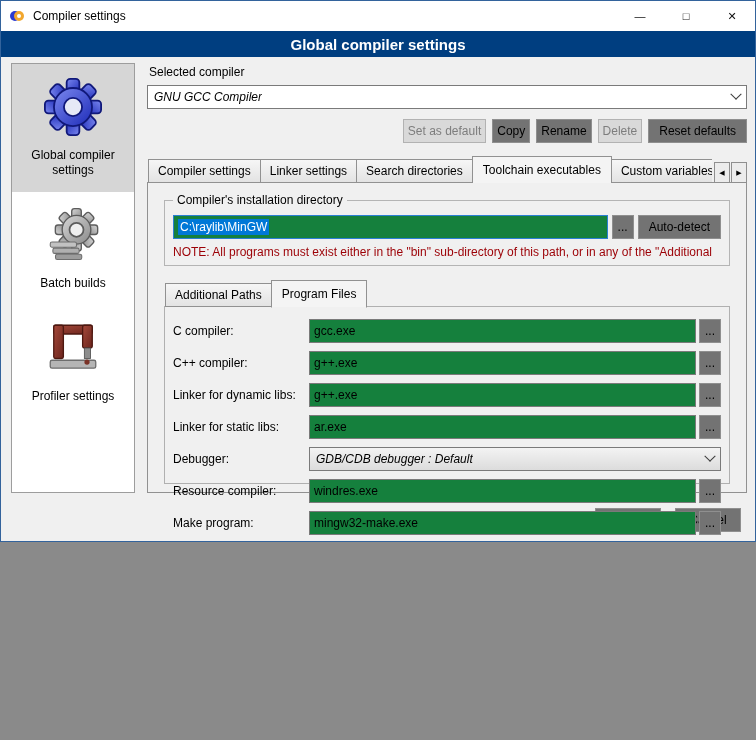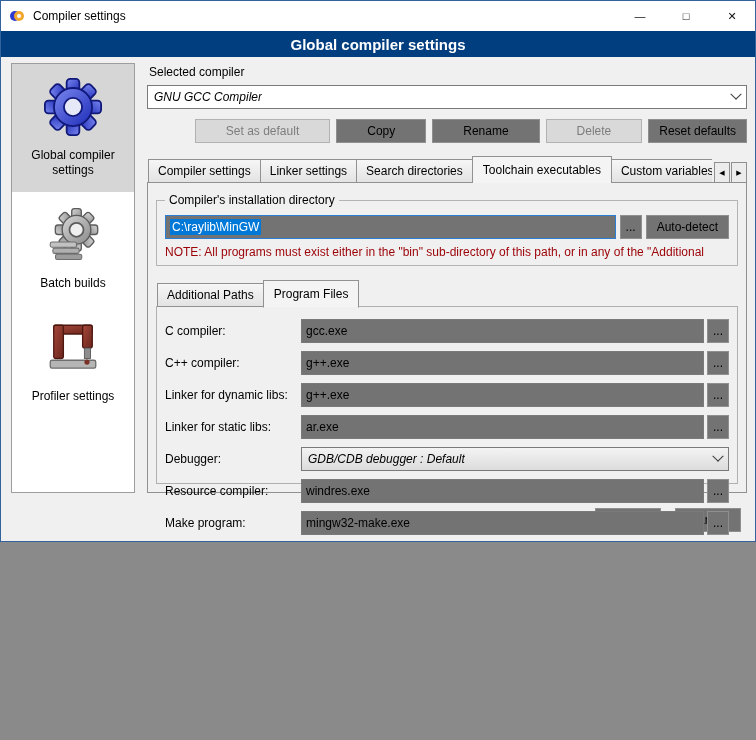--- a/index.html
+++ b/index.html
@@ -41,40 +41,40 @@
   .combo .combo-text{white-space:nowrap;overflow:hidden;}
   .chev{width:8px;height:8px;border-right:1.6px solid #3c3c3c;border-bottom:1.6px solid #3c3c3c;
     transform:rotate(45deg) translate(-2px,-2px);flex-shrink:0;margin-left:6px;}
   .combo.gray{background:linear-gradient(#f3f3f3,#dcdcdc);}
   
   .btn{height:24px;background:#737373;border:1px solid #8f8f8f;font-family:"Liberation Sans",sans-serif;
     font-size:12px;color:#000;padding:0 10px;cursor:default;}
   .btn.disabled{background:#d9d9d9;border-color:#b2b2b2;color:#7d7d7d;}
   .btn.dots{width:22px;padding:0;flex-shrink:0;}
   .btn-row{display:flex;justify-content:flex-end;gap:6px;margin:10px 0 0;}
-  .btn-row .btn.wide{padding:0 30px;}
+  .btn-row .btn.wide{padding:0 4px;}
   
   .tabbar{display:flex;align-items:flex-end;margin-top:13px;position:relative;z-index:3;padding-left:1px;}
   .tabs{display:flex;align-items:flex-end;flex:1;overflow:hidden;min-width:0;}
   .tab{white-space:nowrap;padding:4px 9px;border:1px solid #919191;background:linear-gradient(#f6f6f6,#e3e3e3);
     cursor:default;flex-shrink:0;}
   .tab + .tab{margin-left:-1px;}
   .tab.active{background:#f4f4f4;padding:6px 10px;border-bottom:1px solid #f0f0f0;margin-bottom:-1px;position:relative;z-index:2;}
   .tab-arrows{display:flex;margin-left:2px;flex-shrink:0;}
   .arrow-btn{width:16px;height:21px;border:1px solid #8f8f8f;background:#ececec;font-size:7px;
     display:flex;align-items:center;justify-content:center;padding:0;cursor:default;}
   .tab-arrows .arrow-btn + .arrow-btn{margin-left:1px;}
   
-  .tab-page{border:1px solid #919191;margin-top:-1px;flex:1;padding:10px 8px 8px;display:flex;
+  .tab-page{border:1px solid #919191;margin-top:-1px;flex:1;padding:10px 16px 8px;display:flex;
     flex-direction:column;position:relative;z-index:1;min-height:0;}
   
   fieldset.group{border:1px solid #b4b4b4;margin:0;padding:8px 8px 6px;}
   fieldset.group legend{padding:0 4px;font-size:12px;}
   .dir-row{display:flex;align-items:center;gap:4px;}
-  .text-input{height:24px;background:#737373;border:1px solid #7a7a7a;display:flex;align-items:center;
+  .text-input{height:24px;background:#15803d;border:1px solid #7a7a7a;display:flex;align-items:center;
     padding:0 4px;flex:1;min-width:0;white-space:nowrap;overflow:hidden;cursor:text;}
   .text-input.focused{border-color:#2a7fd4;}
   .sel-text{background:#0078d7;color:#ffffff;padding:1px 2px;}
   .note{color:#9c0006;margin-top:6px;white-space:nowrap;overflow:hidden;}
   
   .inner-tabbar{display:flex;align-items:flex-end;margin-top:14px;position:relative;z-index:2;padding-left:1px;}
   .inner-page{border:1px solid #b0b0b0;margin-top:-1px;flex:1;padding:12px 8px 8px;min-height:0;}
   
   .field-row{display:flex;align-items:center;margin-bottom:8px;}
   .field-label{width:136px;flex-shrink:0;}

